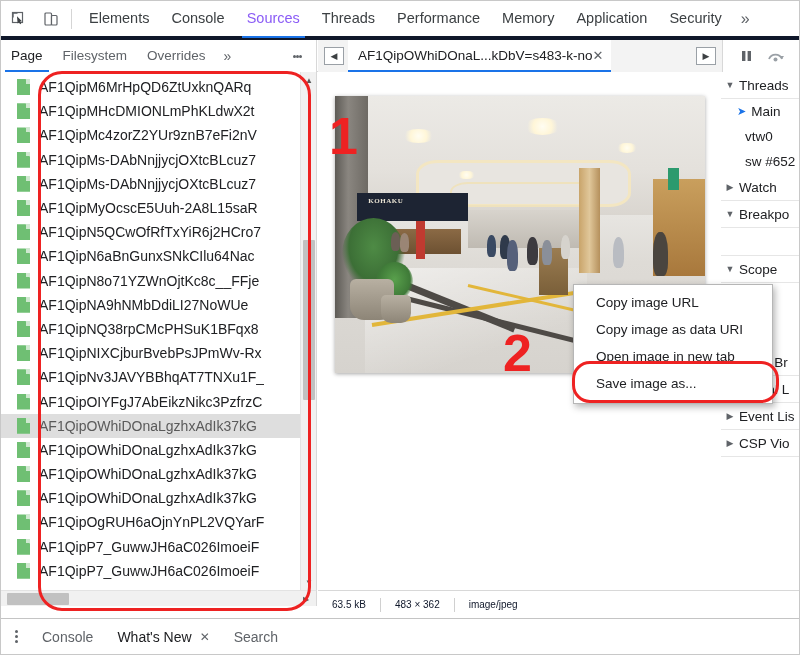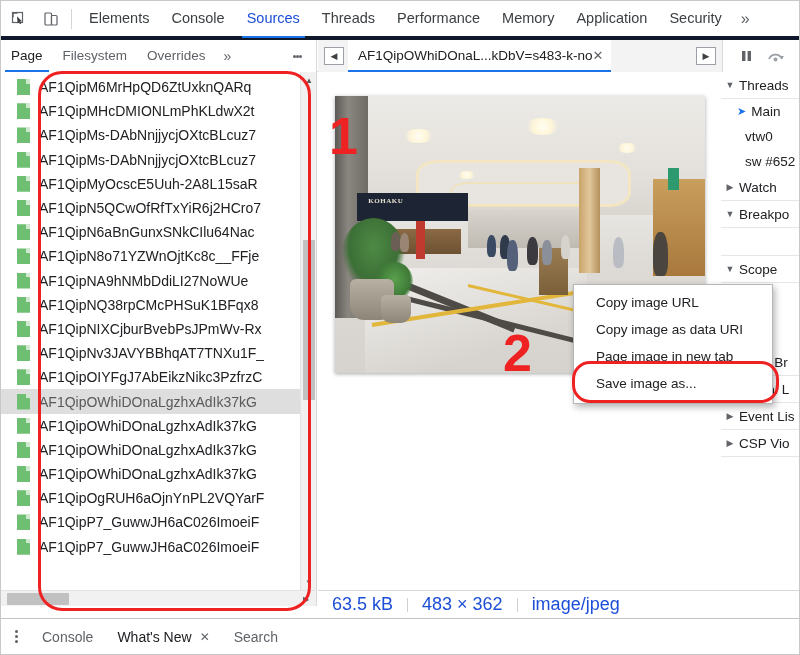--- a/index.html
+++ b/index.html
@@ -39,21 +39,21 @@
   .panel-tab {
     position: relative;
     padding: 0 11px;
     height: 39px;
     line-height: 39px;
     font-size: 14.5px;
     color: #3c4043;
     cursor: pointer;
     white-space: nowrap;
   }
-  .panel-tab.active { color: #1d4ed8; }
+  .panel-tab.active { color: #8b5cf6; }
   .panel-tab.active::after {
     content: "";
     position: absolute; left: 6px; right: 6px; bottom: 0;
     height: 2.5px; background: #1a73e8;
   }
   .panel-more {
     padding: 0 8px; font-size: 16px; color: #5f6368; cursor: pointer;
     height: 39px; line-height: 39px;
   }
 
@@ -375,21 +375,21 @@
   }
   .rs-blank { height: 28px; border-bottom: 1px solid #e6e6e6; }
 
   
   .status-bar {
     position: absolute; left: 317px; top: 589px;
     width: 405px; height: 28px;
     background: #ffffff;
     border-top: 1px solid #d8d8d8; border-right: 1px solid #d8d8d8;
     display: flex; align-items: center;
-    font-size: 18px; color: #1d4ed8;
+    font-size: 10px; color: #0f172a;
   }
   .st-cell { padding: 0 14px; }
   .st-div { width: 1px; height: 14px; background: #d0d0d0; }
 
   .right-bottom-fill {
     position: absolute; right: 0; top: 589px; width: 78px; height: 28px;
     background: #fff; border-top: 1px solid #d8d8d8;
   }
 
   
@@ -516,20 +516,27 @@
             <span class="body"></span>
             <span class="fold"></span>
           </span>
           <span class="file-label">AF1QipMHcDMIONLmPhKLdwX2t</span>
         </div>
         <div class="file-row">
           <span class="file-icon">
             <span class="body"></span>
             <span class="fold"></span>
           </span>
+          <span class="file-label">AF1QipMc4zorZ2YUr9znB7eFi2nV</span>
+        </div>
+        <div class="file-row">
+          <span class="file-icon">
+            <span class="body"></span>
+            <span class="fold"></span>
+          </span>
           <span class="file-label">AF1QipMs-DAbNnjjycjOXtcBLcuz7</span>
         </div>
         <div class="file-row">
           <span class="file-icon">
             <span class="body"></span>
             <span class="fold"></span>
           </span>
           <span class="file-label">AF1QipMs-DAbNnjjycjOXtcBLcuz7</span>
         </div>
         <div class="file-row">
@@ -707,21 +714,21 @@
       </div>
     </div>
 
     <div class="ann-num" id="ann1" style="position:absolute;left:11px;top:38px;">1</div>
     <div class="ann-num" id="ann2" style="position:absolute;left:185px;top:255px;">2</div>
   </div>
 
   <div class="ctx-menu">
     <div class="ctx-item">Copy image URL</div>
     <div class="ctx-item">Copy image as data URI</div>
-    <div class="ctx-item">Page image in new tab</div>
+    <div class="ctx-item">Open image in new tab</div>
     <div class="ctx-item">Save image as...</div>
   </div>
 
   <div class="right-side">
     <div class="rs-section">
       <span class="tri">▼</span>
       <span>Threads</span>
     </div>
     <div class="rs-item">
       <span class="arrow-blue">➤</span>

